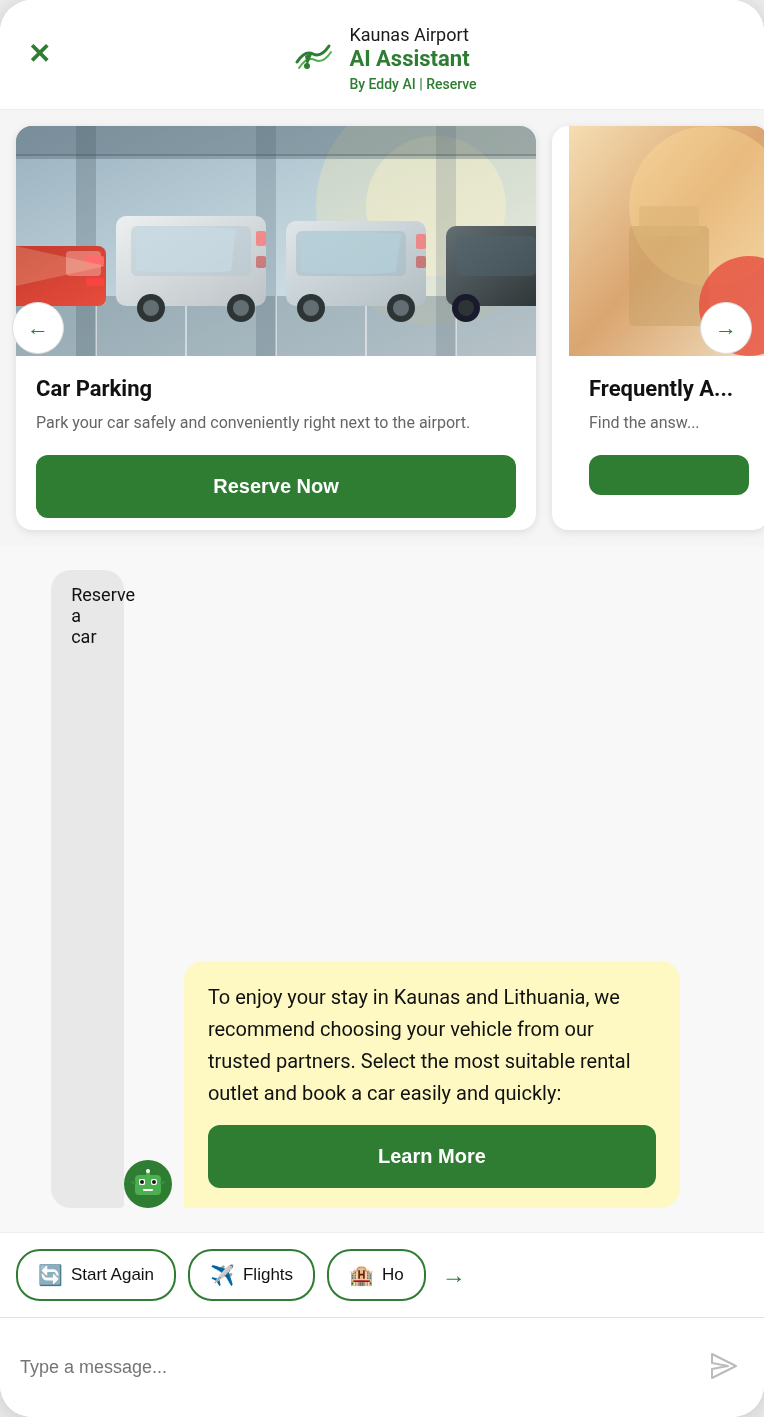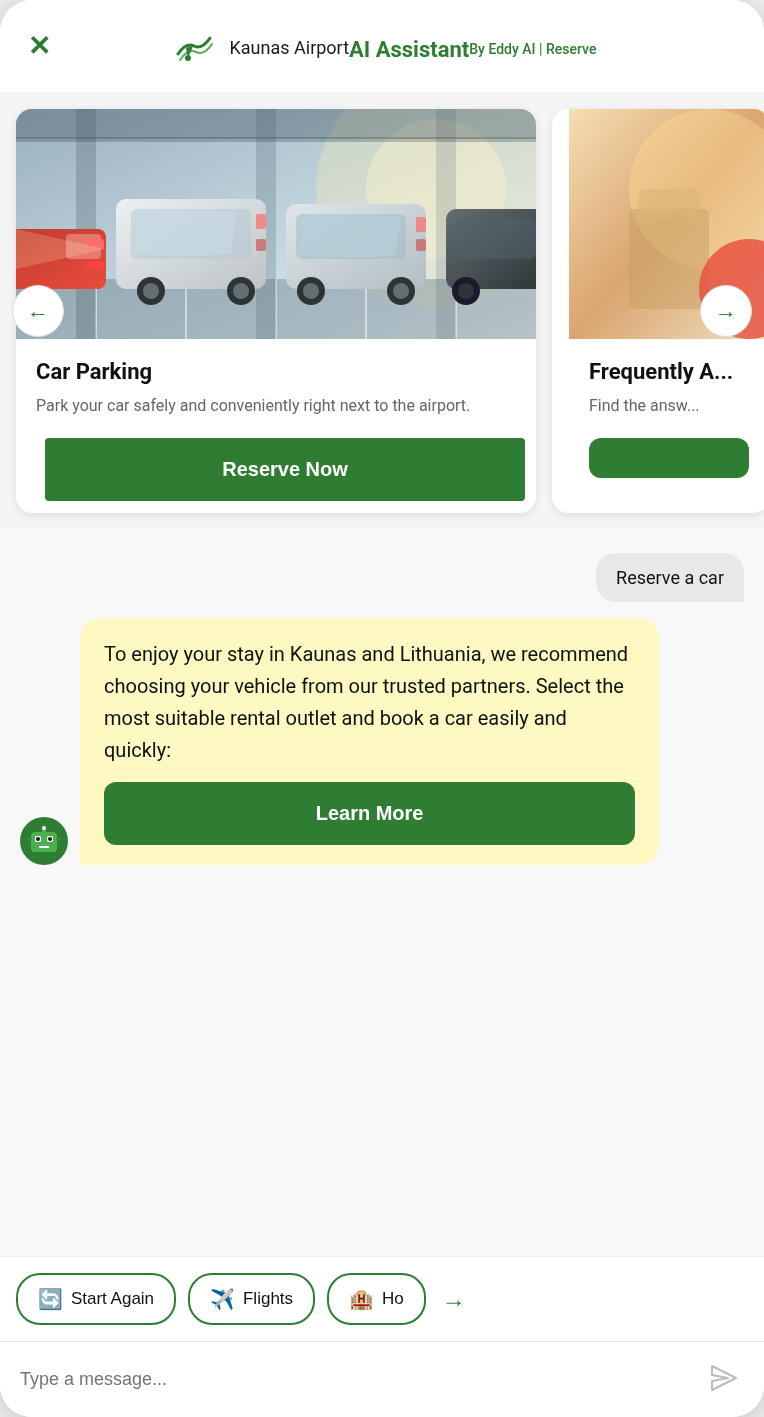--- a/index.html
+++ b/index.html
@@ -61,21 +61,21 @@
       gap: 10px;
     }
 
     .logo-icon {
       width: 52px;
       height: 52px;
     }
 
     .header-text {
       display: flex;
-      flex-direction: row;
+      flex-direction: column;
     }
 
     .header-title-top {
       font-size: 18px;
       font-weight: 400;
       color: #1a1a1a;
       line-height: 1.2;
     }
 
     .header-title-bottom {
@@ -183,27 +183,26 @@
       color: #666;
       line-height: 1.5;
       margin-bottom: 20px;
     }
 
     .card-button {
       width: 100%;
       background: #2e7d32;
       color: white;
       border: none;
-      border-radius: 4px;
+      border-radius: 12px;
       padding: 20px;
       font-size: 20px;
       font-weight: 700;
       cursor: pointer;
       text-align: center;
-      margin-left: 9px;
     }
 
     .card-second {
       min-width: 200px;
       background: white;
       border-radius: 16px;
       overflow: hidden;
       box-shadow: 0 2px 8px rgba(0,0,0,0.1);
       flex-shrink: 0;
       padding-left: 17px;
@@ -245,22 +244,21 @@
       cursor: pointer;
     }
 
     
     .chat-area {
       flex: 1;
       overflow-y: auto;
       padding: 24px 20px;
       background: #f8f8f8;
       display: flex;
-      flex-direction: column;
-      gap: 16px;
+      flex-direction: row;
     }
 
     .message-user {
       display: flex;
       justify-content: flex-end;
     }
 
     .bubble-user {
       background: #e8e8e8;
       border-radius: 20px 20px 4px 20px;
@@ -349,21 +347,21 @@
       color: #2e7d32;
       font-size: 24px;
       cursor: pointer;
       padding: 0 4px;
     }
 
     
     .input-area {
       display: flex;
       align-items: center;
-      padding: 16px 20px;
+      padding: 28px 20px;
       border-top: 1px solid #e0e0e0;
       background: #fff;
       flex-shrink: 0;
     }
 
     .message-input {
       flex: 1;
       border: none;
       outline: none;
       font-size: 18px;

